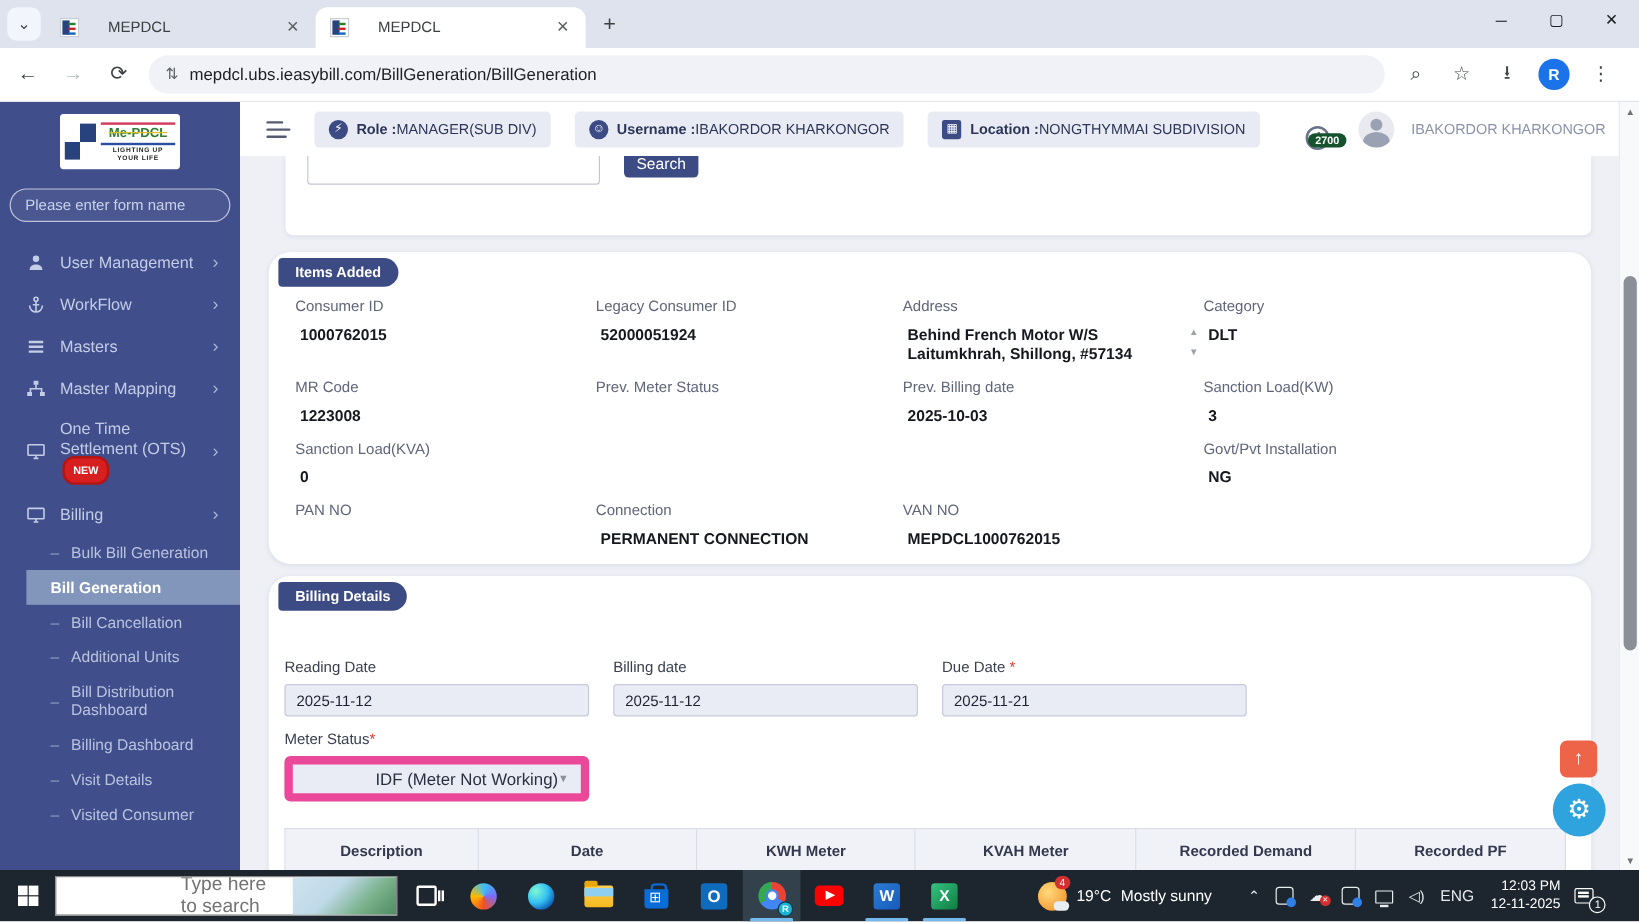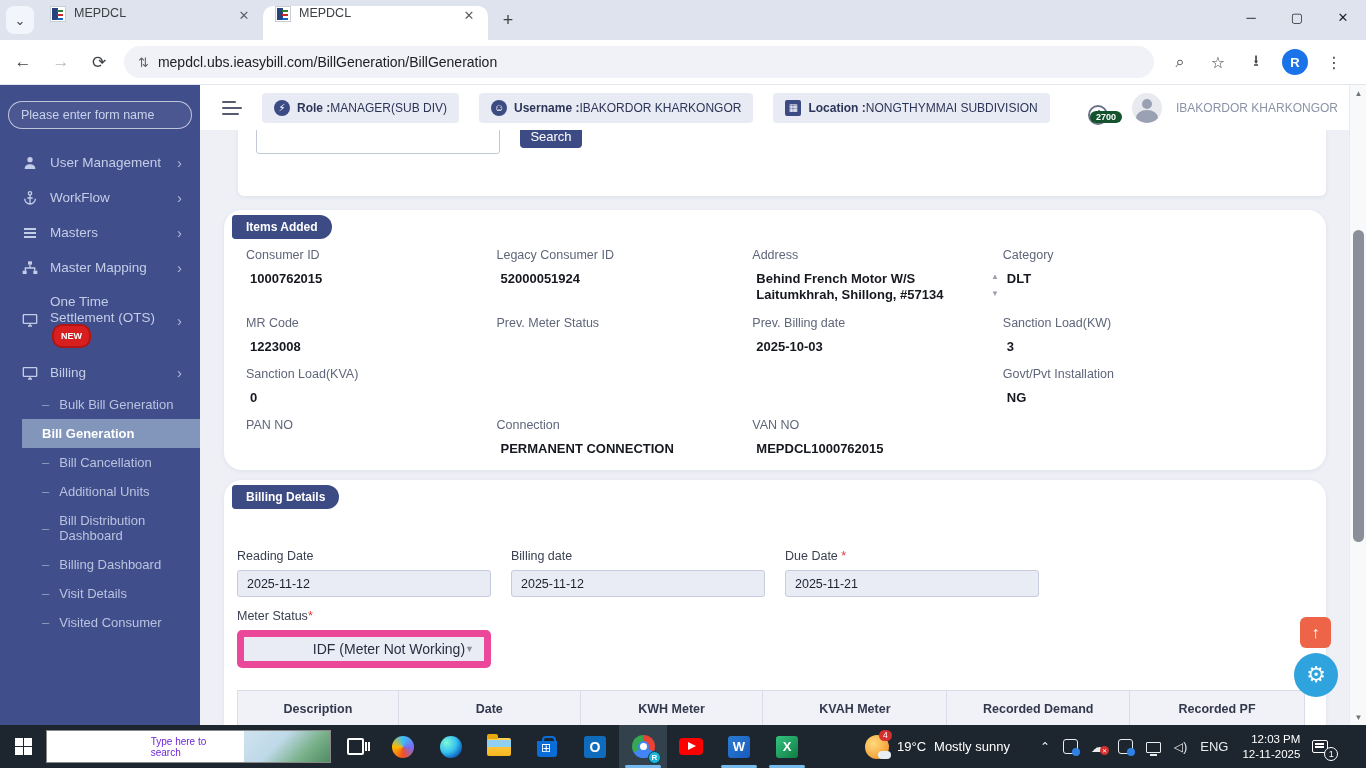--- a/index.html
+++ b/index.html
@@ -3,21 +3,21 @@
 <meta charset="utf-8">
 <style>
   * { margin:0; padding:0; box-sizing:border-box; }
   html,body { width:1366px; height:768px; overflow:hidden; }
   body { font-family:"Liberation Sans","DejaVu Sans",sans-serif; }
   #root { position:relative; width:1366px; height:768px; background:#eef0f6; overflow:hidden; }
 
   
   .tabstrip { position:absolute; top:0; left:0; width:1366px; height:40px; background:#dee3ee; display:flex; align-items:flex-end; }
   .tab-search-btn { width:28px; height:28px; margin:0 4px 6px 6px; border-radius:8px; background:#f2f5fb; color:#444; font-size:13px; display:flex; align-items:center; justify-content:center; }
-  .tab { display:flex; align-items:flex-start; gap:8px; height:34px; padding:0 10px 0 12px; width:225px; font-size:12.5px; color:#3c4043; }
+  .tab { display:flex; align-items:center; gap:24px; height:34px; padding:0 10px 0 12px; width:225px; font-size:12.5px; color:#3c4043; }
   .tab.active { background:#ffffff; border-radius:10px 10px 0 0; }
   .favicon { width:16px; height:16px; flex:0 0 16px; background:#fff; border:1px solid #c8cdd8; position:relative; }
   .favicon::before { content:""; position:absolute; left:1px; top:1px; width:6px; height:12px; background:#27427c; }
   .favicon::after { content:""; position:absolute; right:2px; top:3px; width:6px; height:2px; background:#2e7d32; box-shadow:0 4px 0 #c62828, 0 8px 0 #1565c0; }
   .tab-title { flex:1; white-space:nowrap; overflow:hidden; }
   .tab-close { color:#5f6368; font-size:13px; width:18px; height:18px; border-radius:50%; display:flex; align-items:center; justify-content:center; }
   .newtab-btn { width:28px; height:28px; margin:0 0 6px 6px; color:#3c4043; font-size:18px; display:flex; align-items:center; justify-content:center; }
   .win-controls { position:absolute; right:0; top:0; height:34px; display:flex; }
   .win-btn { width:46px; height:34px; display:flex; align-items:center; justify-content:center; color:#202124; font-size:13px; }
 
@@ -112,21 +112,21 @@
   .sb-arrow { position:absolute; left:0; width:17px; height:16px; color:#6f7378; font-size:8px; display:flex; align-items:center; justify-content:center; }
   .sb-thumb { position:absolute; left:3px; top:145px; width:11px; height:312px; background:#8a8f98; border-radius:6px; }
 
   
   .taskbar { position:absolute; left:0; top:725px; width:1366px; height:43px; background:#1d262e; display:flex; align-items:center; }
   .tb-start { width:46px; height:43px; display:flex; align-items:center; justify-content:center; }
   .win-logo { display:grid; grid-template-columns:8px 8px; grid-template-rows:8px 8px; gap:1px; }
   .win-logo i { background:#ffffff; }
   .tb-search { width:285px; height:33px; background:#ffffff; border:1px solid #888; display:flex; align-items:center; padding:0 0 0 10px; gap:8px; overflow:hidden; }
   .tb-search .mag { color:#333; font-size:13px; transform:rotate(-45deg); }
-  .tb-search span { flex:1; color:#6d28d9; font-size:10px; }
+  .tb-search span { flex:1; color:#737373; font-size:16px; }
   .tb-search .daily-img { width:78px; height:33px; background:linear-gradient(135deg,#cfe3ef 0%,#bfd9e8 40%,#7ab28b 70%,#4d8a62 100%); }
   .tb-icon { width:48px; height:43px; display:flex; align-items:center; justify-content:center; position:relative; }
   .tb-icon.open::after { content:""; position:absolute; bottom:0; left:6px; right:6px; height:3px; background:#76b9ed; border-radius:2px; }
   .tb-icon.active-app { background:#33414d; }
   .ico-taskview { width:17px; height:17px; border:2px solid #fff; border-radius:2px; position:relative; }
   .ico-taskview::after{ content:""; position:absolute; right:-5px; top:2px; width:2px; height:9px; background:#fff; box-shadow:3px 0 0 #fff; }
   .ico-copilot { width:22px; height:22px; border-radius:50%; background:conic-gradient(#39c1f7,#7b6cf6,#f25022,#ffb900,#39c1f7); }
   .ico-edge { width:22px; height:22px; border-radius:50%; background:radial-gradient(circle at 30% 30%,#7df9d4,#35c1f1 45%,#0b57b5 80%); }
   .ico-folder { width:24px; height:18px; background:linear-gradient(#ffd057,#f5b81e); border-radius:2px; position:relative; }
   .ico-folder::before { content:""; position:absolute; top:-4px; left:0; width:11px; height:5px; background:#e8a80c; border-radius:2px 2px 0 0; }
@@ -198,20 +198,27 @@
       <span class="bar-ic">☆</span>
       <span class="bar-ic">⭳</span>
       <span class="profile-chip">R</span>
       <span class="bar-ic">⋮</span>
     </div>
   </div>
 
   <div class="app">
 
     <div class="sidebar">
+      <div class="logo-box">
+        <span class="logo-mark"></span>
+        <span class="logo-txt">
+          <div class="logo-title">Me-PDCL</div>
+          <div class="logo-tag">LIGHTING UP YOUR LIFE</div>
+        </span>
+      </div>
       <div class="side-search">
         <input placeholder="Please enter form name" style="">
         <svg width="14" height="14" viewBox="0 0 24 24" fill="none" stroke="#f3f6ff" stroke-width="3">
             <circle cx="10" cy="10" r="7"></circle>
             <path d="M15.5 15.5 21 21"></path>
           </svg>
       </div>
       <div class="nav">
         <div class="nav-item">
           <svg width="16" height="16" viewBox="0 0 24 24" fill="#c4cde6">

